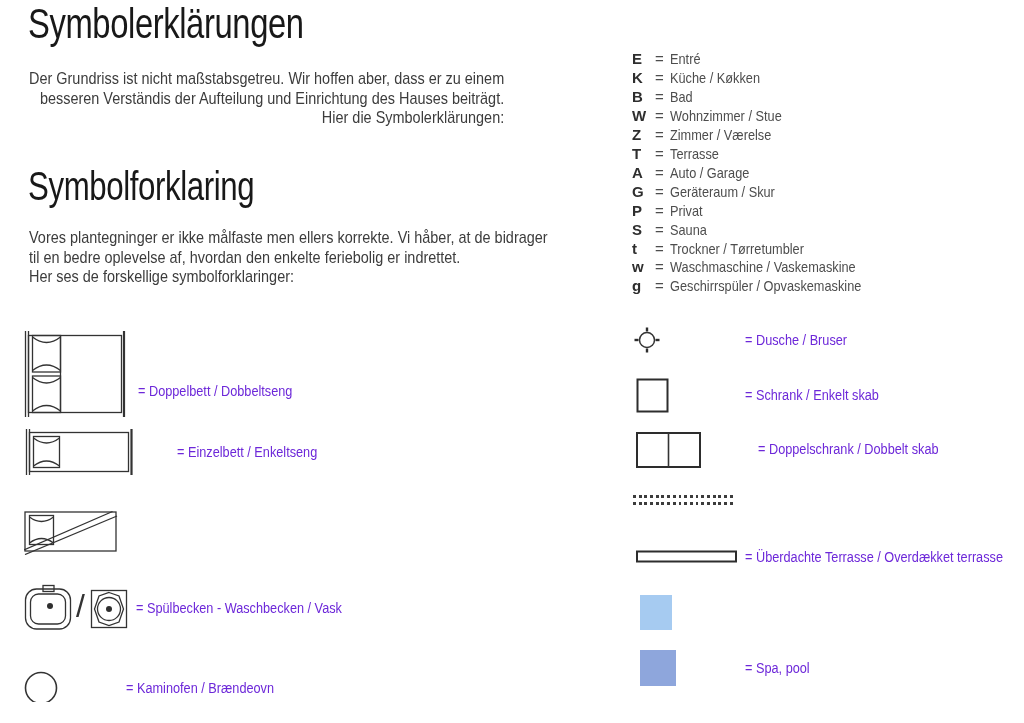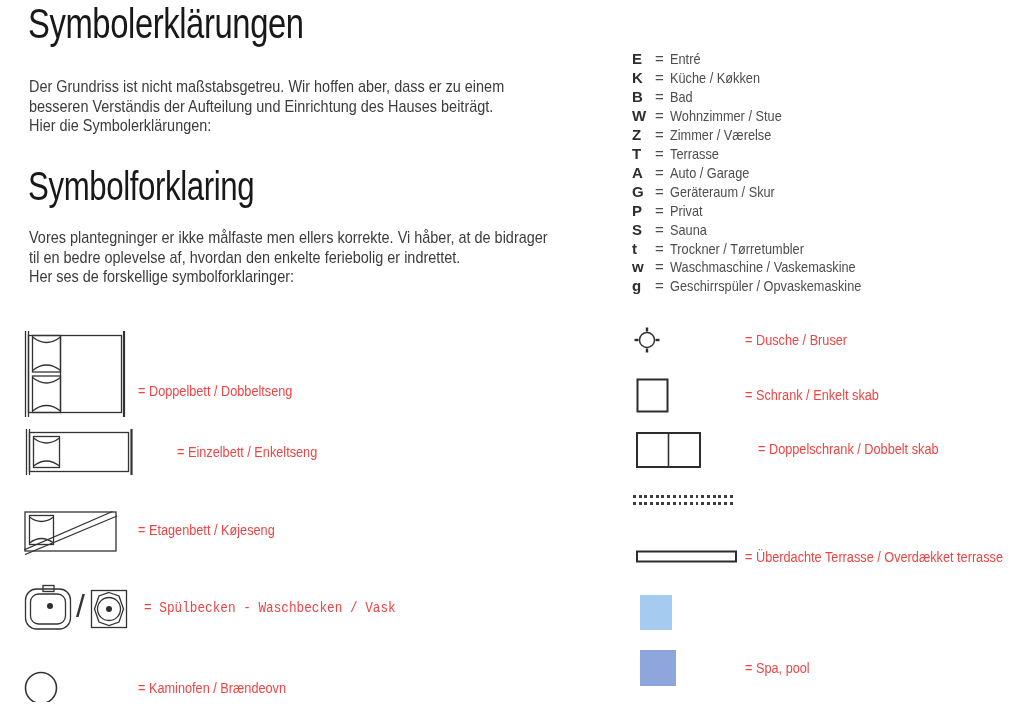--- a/index.html
+++ b/index.html
@@ -13,37 +13,37 @@
     transform:scaleX(.78);transform-origin:0 0;white-space:nowrap;line-height:1.05;
   }
   .para{font-size:17px;line-height:19.5px;color:#3c3c3c;}
   .para .line{transform:scaleX(.85);transform-origin:0 50%;white-space:nowrap;}
   .codes{font-size:15px;line-height:18.95px;}
   .codes .row{display:flex;}
   .codes .letter{width:23px;font-weight:700;color:#2e2e2e;}
   .codes .eq{width:15px;color:#4d4d4d;}
   .codes .lab{color:#4d4d4d;transform:scaleX(.85);transform-origin:0 50%;white-space:nowrap;}
   .sym-label{
-    position:absolute;height:20px;line-height:20px;font-size:15.5px;color:#ef4444;
+    position:absolute;height:20px;line-height:20px;font-size:15.5px;color:#6d28d9;
     white-space:nowrap;
   }
   .sym-label>span{display:inline-block;transform:scaleX(.82);transform-origin:0 50%;white-space:nowrap;}
   svg{display:block;}
   svg .ln{stroke:#333;stroke-width:1.3;fill:none;}
   svg .thick{stroke:#2d2d2d;stroke-width:2;fill:none;}
   .dashrow{height:3px;background:repeating-linear-gradient(90deg,#3c3c3c 0 2.8px,transparent 2.8px 5.7px);}
   .slash{position:absolute;font-size:32px;font-weight:400;color:#333;}
 </style>
 </head>
 <body>
 
 <div class="page">
 
   <h1 class="title abs" style="left:28px;top:2px;">Symbolerklärungen</h1>
-  <div class="para abs" style="left:29px;top:77px;">
+  <div class="para abs" style="left:29px;top:69px;text-align:right;">
     <div class="line">Der Grundriss ist nicht maßstabsgetreu. Wir hoffen aber, dass er zu einem</div>
     <div class="line">besseren Verständis der Aufteilung und Einrichtung des Hauses beiträgt.</div>
     <div class="line">Hier die Symbolerklärungen:</div>
   </div>
 
   <h1 class="title abs" style="left:28px;top:165px;font-size:40px;">Symbolforklaring</h1>
   <div class="para abs" style="left:29px;top:228px;">
     <div class="line">Vores plantegninger er ikke målfaste men ellers korrekte. Vi håber, at de bidrager</div>
     <div class="line">til en bedre oplevelse af, hvordan den enkelte feriebolig er indrettet.</div>
     <div class="line">Her ses de forskellige symbolforklaringer:</div>
@@ -144,41 +144,40 @@
   <div class="sym-label" style="left:138px;top:442px;margin-left:39px;"><span>= Einzelbett / Enkeltseng</span></div>
 
   <svg class="abs" style="left:24px;top:509px;" width="94" height="46" viewBox="0 0 94 46">
     <rect class="ln" x="1" y="3" width="91" height="39"></rect>
     <rect class="ln" x="5.5" y="6.5" width="24" height="29"></rect>
     <path class="ln" d="M5.5,8 Q17.5,17 29.5,8"></path>
     <path class="ln" d="M5.5,34 Q17.5,25 29.5,34"></path>
     <line class="ln" x1="1" y1="45.5" x2="93" y2="7"></line>
     <line class="ln" x1="0" y1="41" x2="88.5" y2="2.5"></line>
   </svg>
-  <div class="sym-label" style="left:138px;top:520px;"><span>= Etagenbett / Køjeseng</span></div>
 
   <svg class="abs" style="left:24px;top:584px;" width="48" height="47" viewBox="0 0 48 47">
     <rect class="ln" x="1.5" y="5" width="45" height="40" rx="11"></rect>
     <rect class="ln" x="19" y="1.5" width="11" height="6" fill="#fff"></rect>
     <rect class="ln" x="6.5" y="10" width="35" height="30" rx="8"></rect>
     <circle cx="26" cy="22" r="3" fill="#2f2f2f"></circle>
   </svg>
   <div class="slash" style="left:76px;top:588px;">/</div>
   <svg class="abs" style="left:90px;top:587px;" width="38" height="43" viewBox="0 0 38 43">
     <rect class="ln" x="1.5" y="3.5" width="35" height="37"></rect>
     <polygon class="ln" points="19,5.5 29,9 33.5,22 29,35 19,38.5 9,35 4.5,22 9,9"></polygon>
     <circle class="ln" cx="19" cy="22" r="11.5"></circle>
     <circle cx="19" cy="22" r="3" fill="#2f2f2f"></circle>
   </svg>
-  <div class="sym-label" style="left:144px;top:598px;font-family:Liberation Mono, monospace;"><span>= Spülbecken - Waschbecken / Vask</span></div>
+  <div class="sym-label" style="left:136px;top:598px;"><span>= Spülbecken - Waschbecken / Vask</span></div>
 
   <svg class="abs" style="left:24px;top:671px;" width="34" height="34" viewBox="0 0 34 34">
     <circle class="ln" cx="17" cy="17" r="15.5" style="stroke-width:1.6"></circle>
   </svg>
-  <div class="sym-label" style="left:138px;top:678px;"><span>= Kaminofen / Brændeovn</span></div>
+  <div class="sym-label" style="left:126px;top:678px;"><span>= Kaminofen / Brændeovn</span></div>
 
   <svg class="abs" style="left:633px;top:326px;" width="28" height="28" viewBox="0 0 28 28">
     <circle class="ln" cx="14" cy="14" r="7.5" style="stroke-width:1.5"></circle>
     <line x1="14" y1="1.5" x2="14" y2="5.5" stroke="#2d2d2d" stroke-width="2.4"></line>
     <line x1="14" y1="22.5" x2="14" y2="26.5" stroke="#2d2d2d" stroke-width="2.4"></line>
     <line x1="1.5" y1="14" x2="5.5" y2="14" stroke="#2d2d2d" stroke-width="2.4"></line>
     <line x1="22.5" y1="14" x2="26.5" y2="14" stroke="#2d2d2d" stroke-width="2.4"></line>
   </svg>
   <div class="sym-label" style="left:745px;top:330px;"><span>= Dusche / Bruser</span></div>
 

